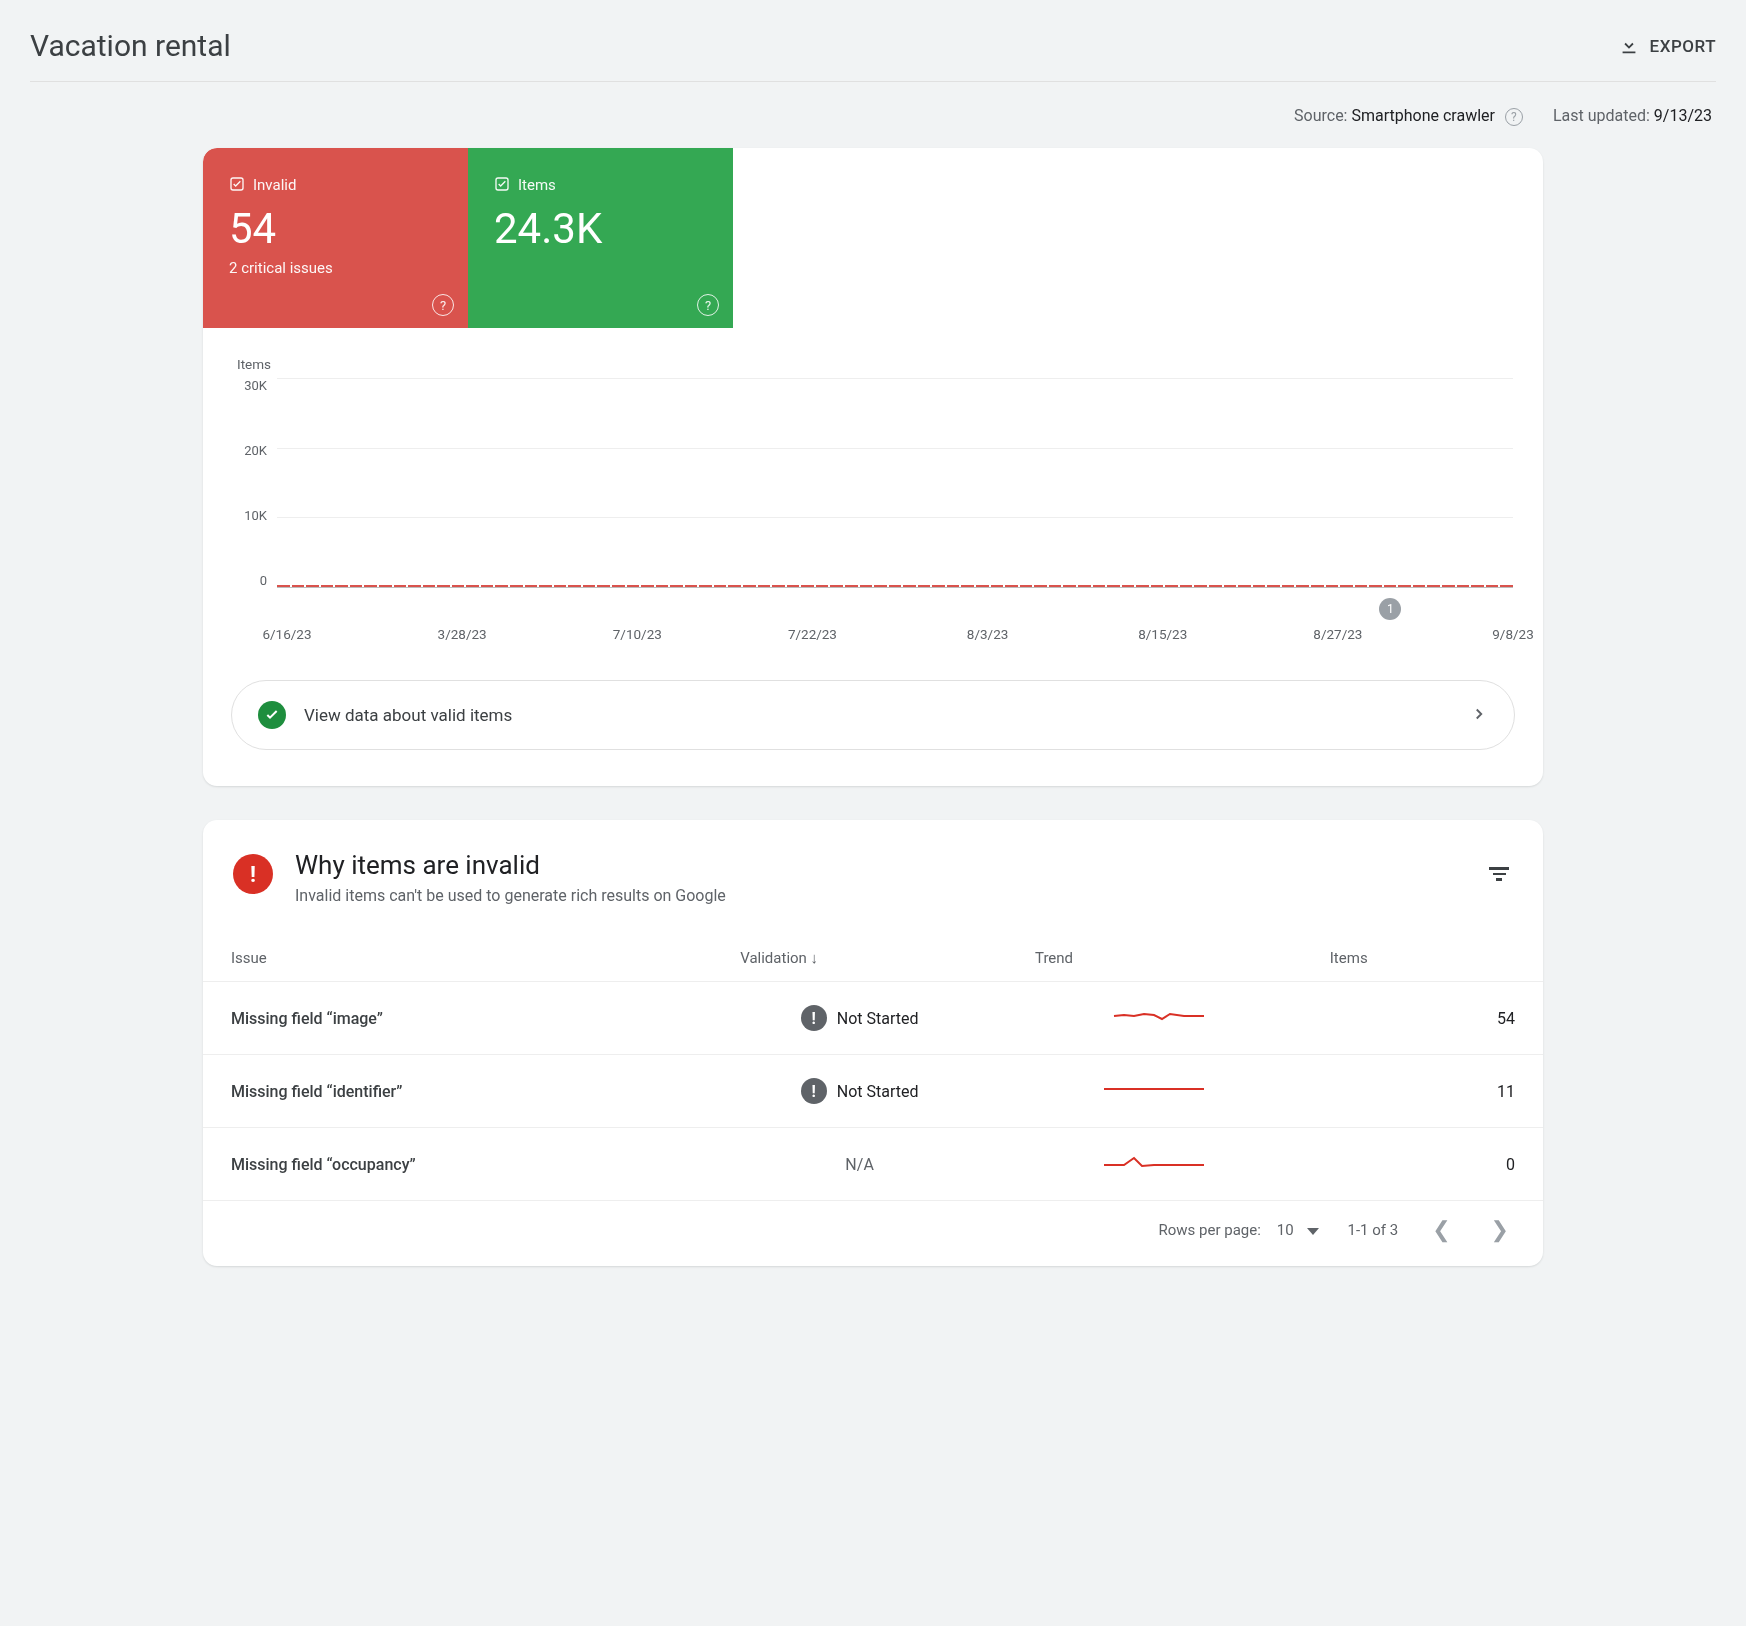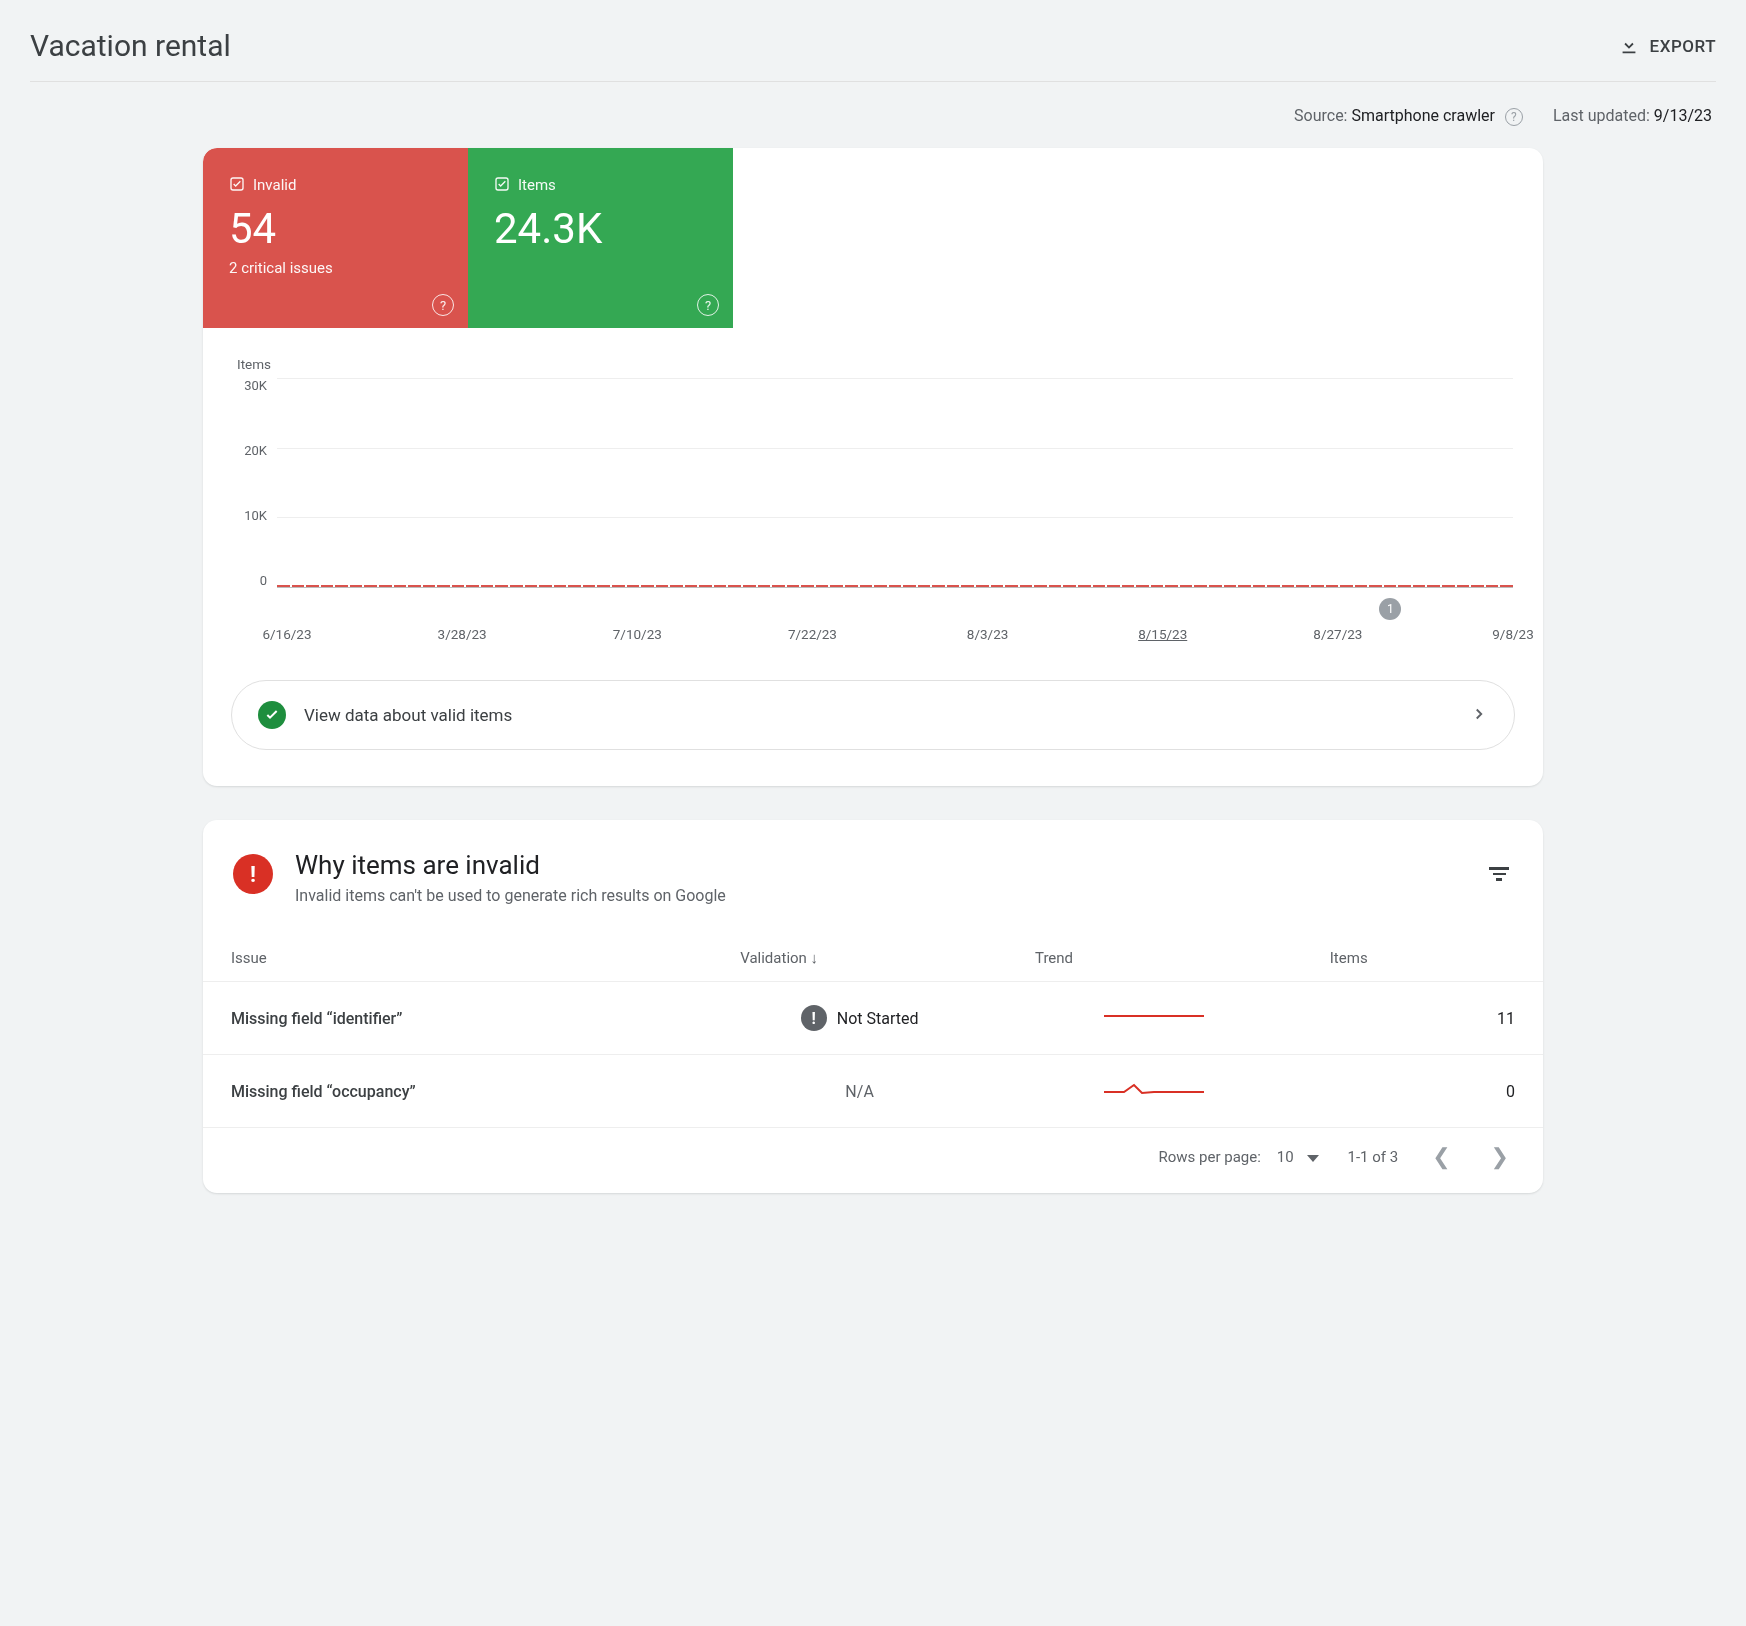--- a/index.html
+++ b/index.html
@@ -562,21 +562,21 @@
               </div>
             </div>
         </div>
       </div>
       <div class="x-axis" id="x-axis">
           <div class="x-tick" style="left: 0%;">6/16/23</div>
           <div class="x-tick" style="left: 14.2857%;">3/28/23</div>
           <div class="x-tick" style="left: 28.5714%;">7/10/23</div>
           <div class="x-tick" style="left: 42.8571%;">7/22/23</div>
           <div class="x-tick" style="left: 57.1429%;">8/3/23</div>
-          <div class="x-tick" style="left: 71.4286%; text-decoration: underline;">8/15/23</div>
+          <div class="x-tick" style="left: 71.4286%;">8/15/23</div>
           <div class="x-tick" style="left: 85.7143%;">8/27/23</div>
           <div class="x-tick" style="left: 100%;">9/8/23</div>
           <div class="marker-badge" style="left: 90%;">1</div>
         </div>
     </div>
 
     <div class="valid-items-row">
       <span class="green-check">
         <svg width="16" height="16" viewBox="0 0 24 24" fill="none" stroke="#fff" stroke-width="3">
             <path d="M5 12l4 4 10-10"></path>
@@ -608,20 +608,33 @@
     <table class="issues">
       <thead>
         <tr>
           <th style="width:38%">Issue</th>
           <th class="center sortable" style="width:22%">Validation</th>
           <th class="center" style="width:22%">Trend</th>
           <th class="right" style="width:18%">Items</th>
         </tr>
       </thead>
       <tbody id="issues-body">
+          <tr>
+            <td class="issue-name">Missing field “image”</td>
+            <td class="center">
+              <div class="status-cell">
+                <span class="status-badge">!</span>
+                <span>Not Started</span>
+              </div>
+            </td>
+            <td class="center"><svg class="spark" viewBox="0 0 100 24">
+                <polyline points="10,12 20,11 30,12 40,10 50,11 58,15 66,10 80,12 100,12"></polyline>
+              </svg></td>
+            <td class="right">54</td>
+          </tr>
           <tr>
             <td class="issue-name">Missing field “identifier”</td>
             <td class="center">
               <div class="status-cell">
                 <span class="status-badge">!</span>
                 <span>Not Started</span>
               </div>
             </td>
             <td class="center"><svg class="spark" viewBox="0 0 100 24">
                 <polyline points="0,12 100,12"></polyline>

